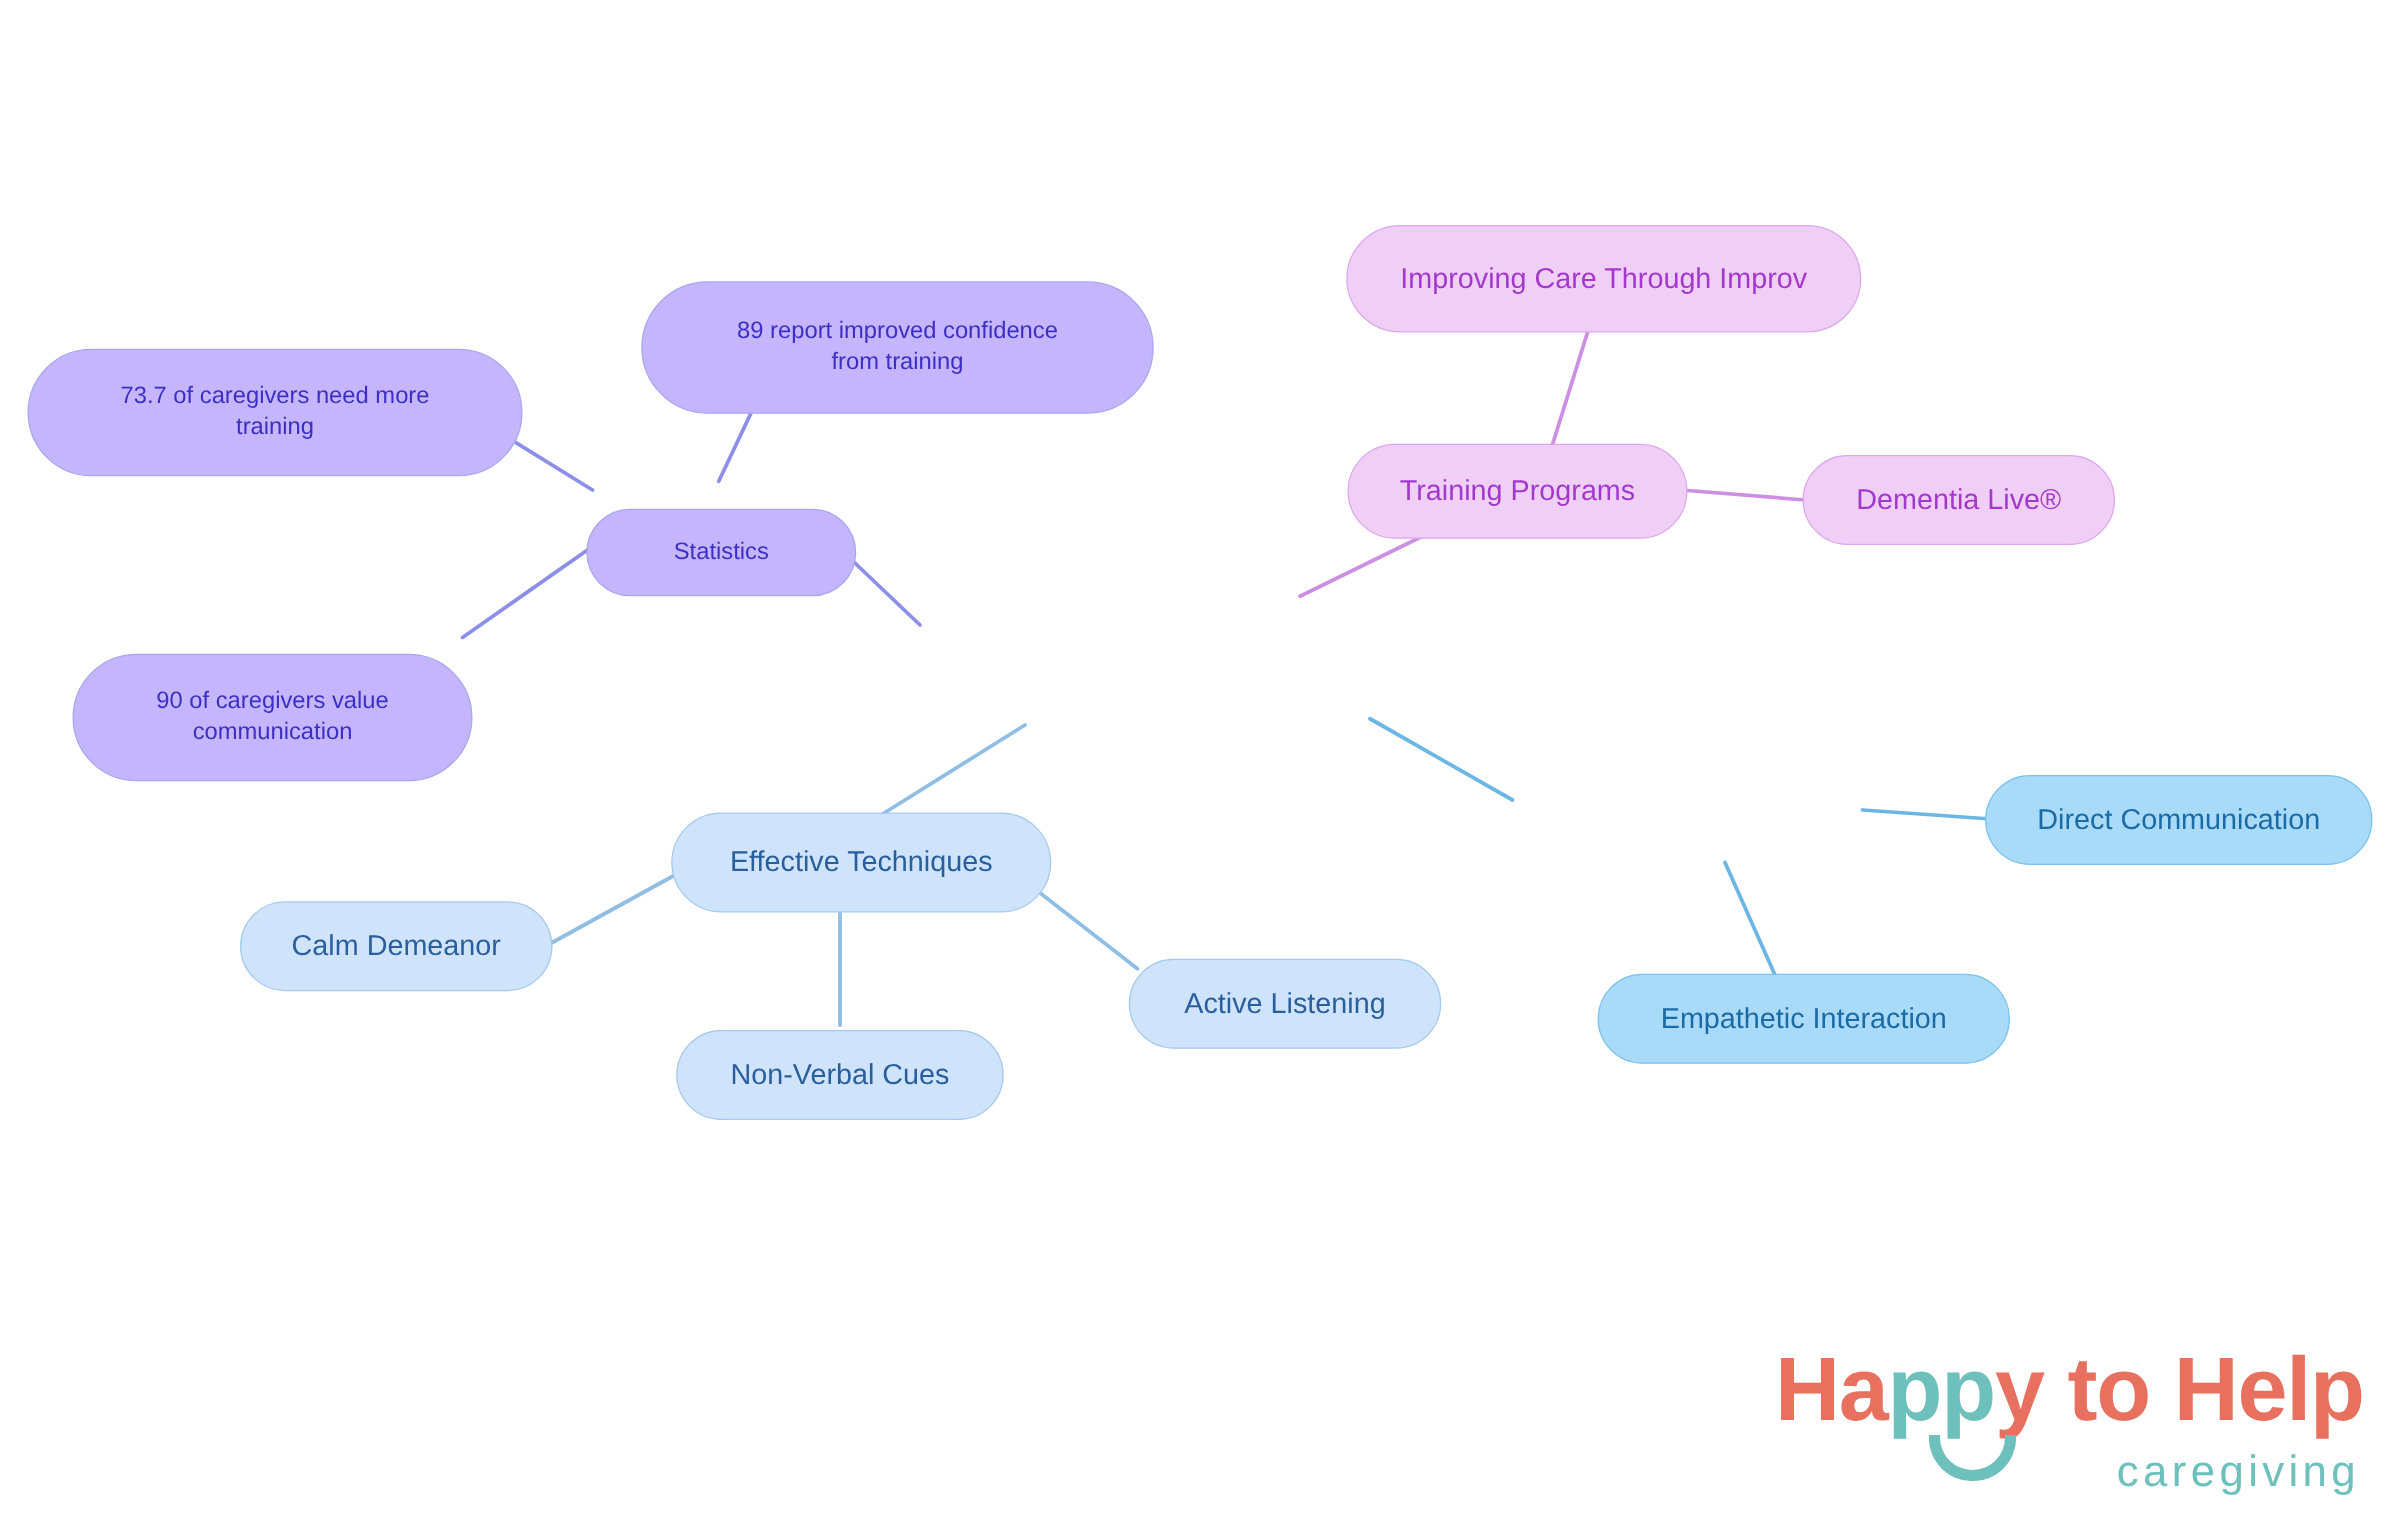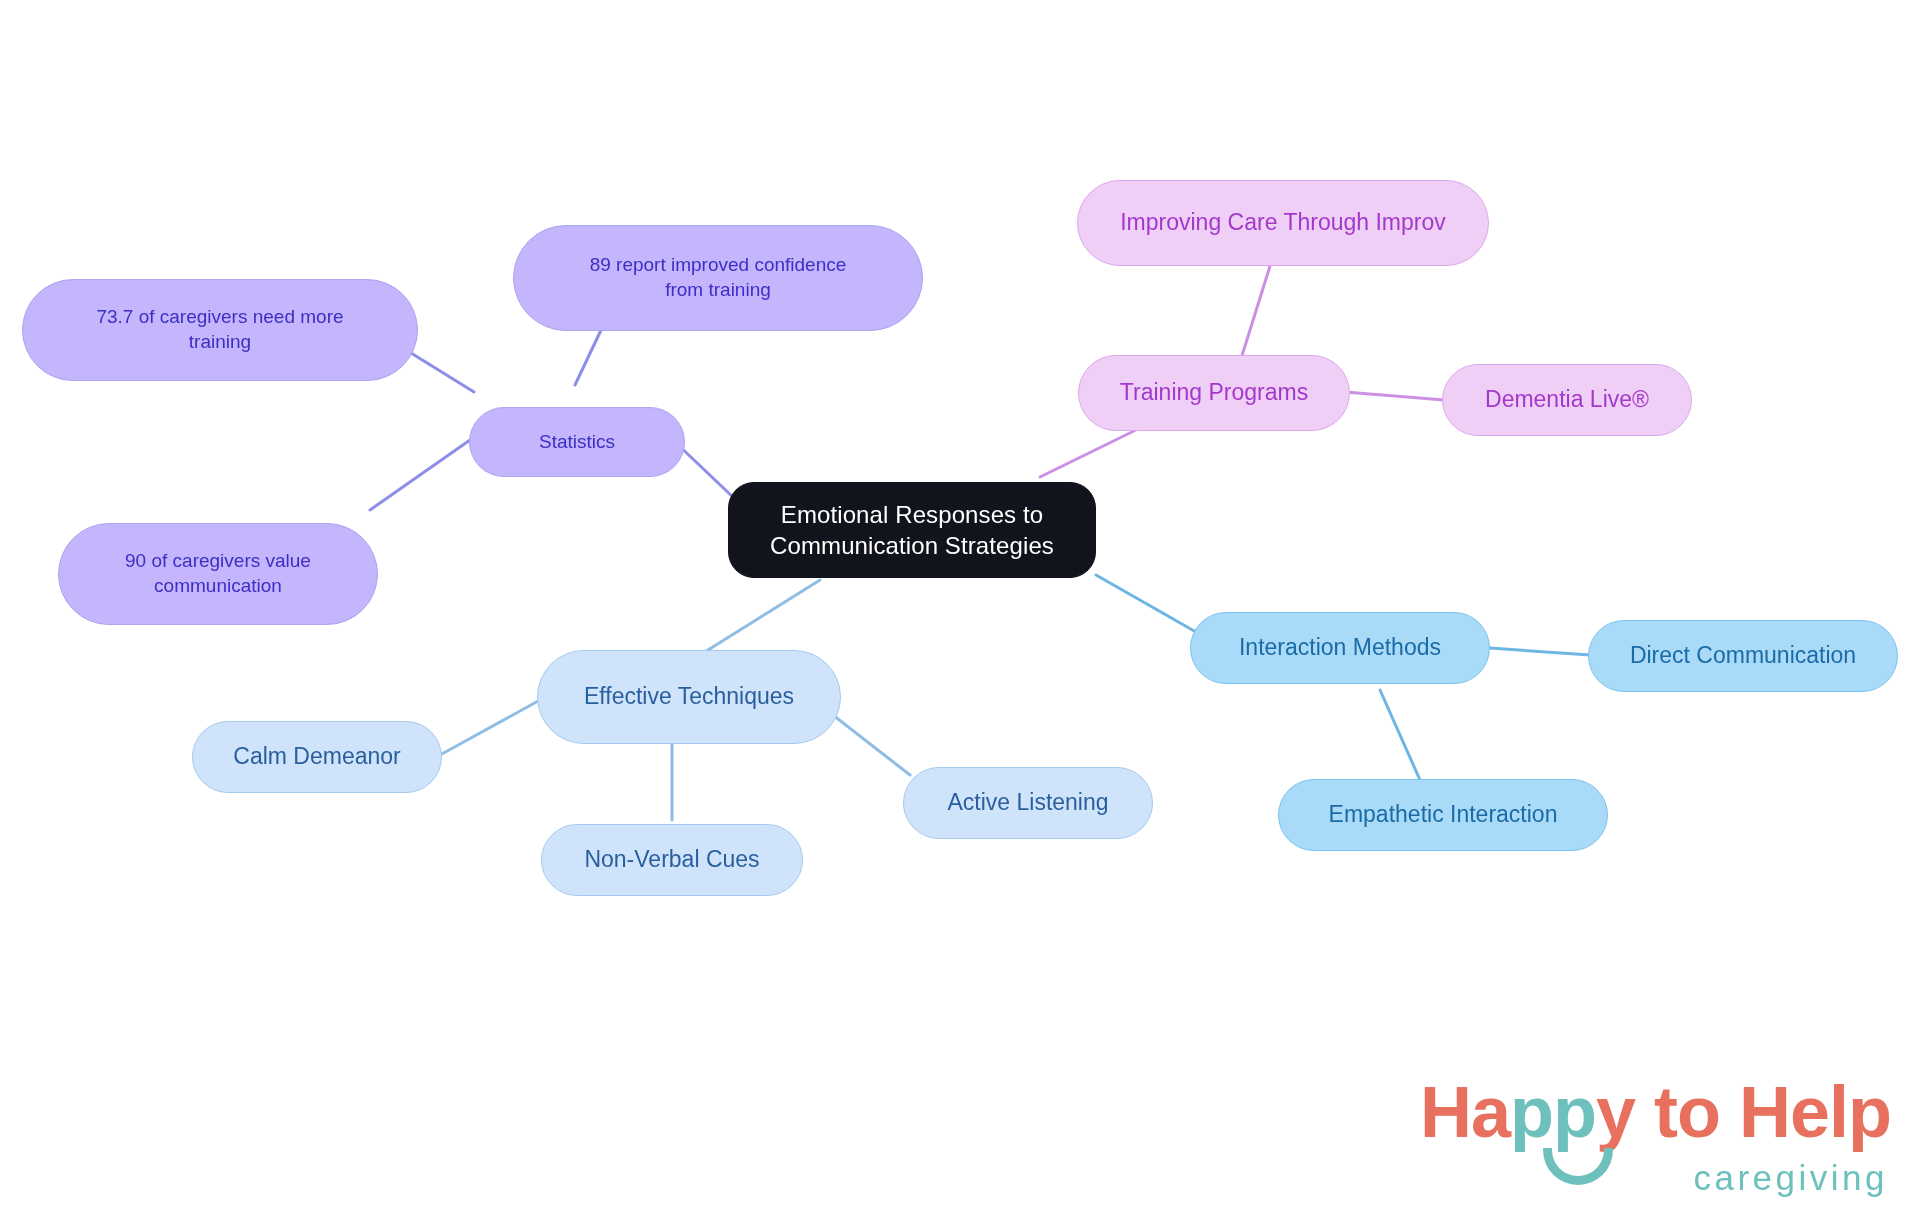--- a/index.html
+++ b/index.html
@@ -158,24 +158,20 @@
       <path d="M 1380 690 L 1420 780" stroke="#6cb6e4"></path>
 
       <path d="M 820 580 L 700 655" stroke="#8fbde4"></path>
 
       <path d="M 540 700 L 440 755" stroke="#8fbde4"></path>
       <path d="M 672 710 L 672 820" stroke="#8fbde4"></path>
       <path d="M 820 705 L 910 775" stroke="#8fbde4"></path>
     </g>
   </svg>
 
-  <div class="node root" style="left:728px; top:482px; width:368px; height:96px;">
-    <span class="label">Emotional Responses to
-Communication Strategies</span>
-  </div>
 
   <div class="node purple" style="left:469px; top:362px; width:216px; height:70px;">
     <span class="label">Statistics</span>
   </div>
 
   <div class="node purple" style="left:22px; top:234px; width:396px; height:102px;">
     <span class="label">73.7 of caregivers need more
 training</span>
   </div>
 
@@ -194,33 +190,30 @@
   </div>
 
   <div class="node pink" style="left:1077px; top:180px; width:412px; height:86px;">
     <span class="label">Improving Care Through Improv</span>
   </div>
 
   <div class="node pink" style="left:1442px; top:364px; width:250px; height:72px;">
     <span class="label">Dementia Live®</span>
   </div>
 
-  <div class="node blue" style="left:1190px; top:612px; width:300px; height:72px;">
-    <span class="label">Interaction Methods</span>
-  </div>
 
   <div class="node blue" style="left:1588px; top:620px; width:310px; height:72px;">
     <span class="label">Direct Communication</span>
   </div>
 
   <div class="node blue" style="left:1278px; top:779px; width:330px; height:72px;">
     <span class="label">Empathetic Interaction</span>
   </div>
 
-  <div class="node lightblue" style="left:537px; top:650px; width:304px; height:94px;justify-content:center;">
+  <div class="node lightblue" style="left:537px; top:650px; width:304px; height:80px;justify-content:center;">
     <span class="label">Effective Techniques</span>
   </div>
 
   <div class="node lightblue" style="left:192px; top:721px; width:250px; height:72px;">
     <span class="label">Calm Demeanor</span>
   </div>
 
   <div class="node lightblue" style="left:541px; top:824px; width:262px; height:72px;">
     <span class="label">Non-Verbal Cues</span>
   </div>

